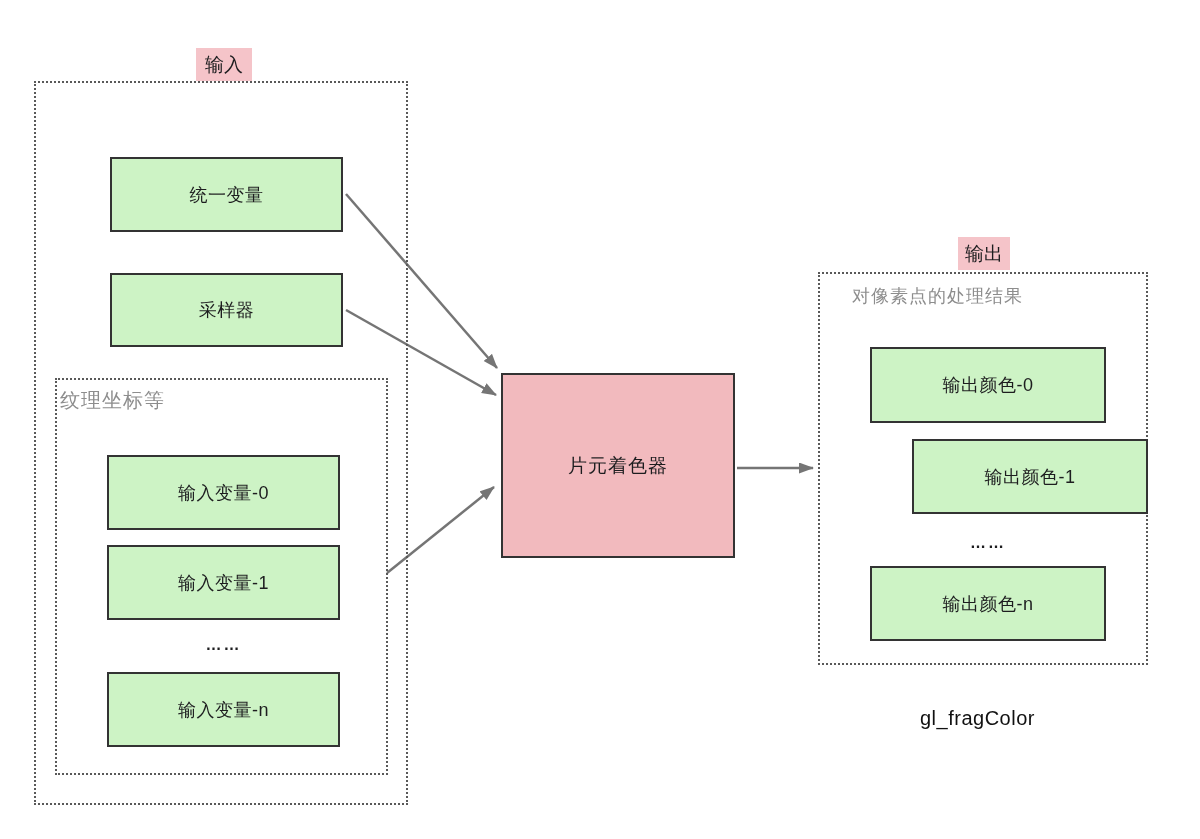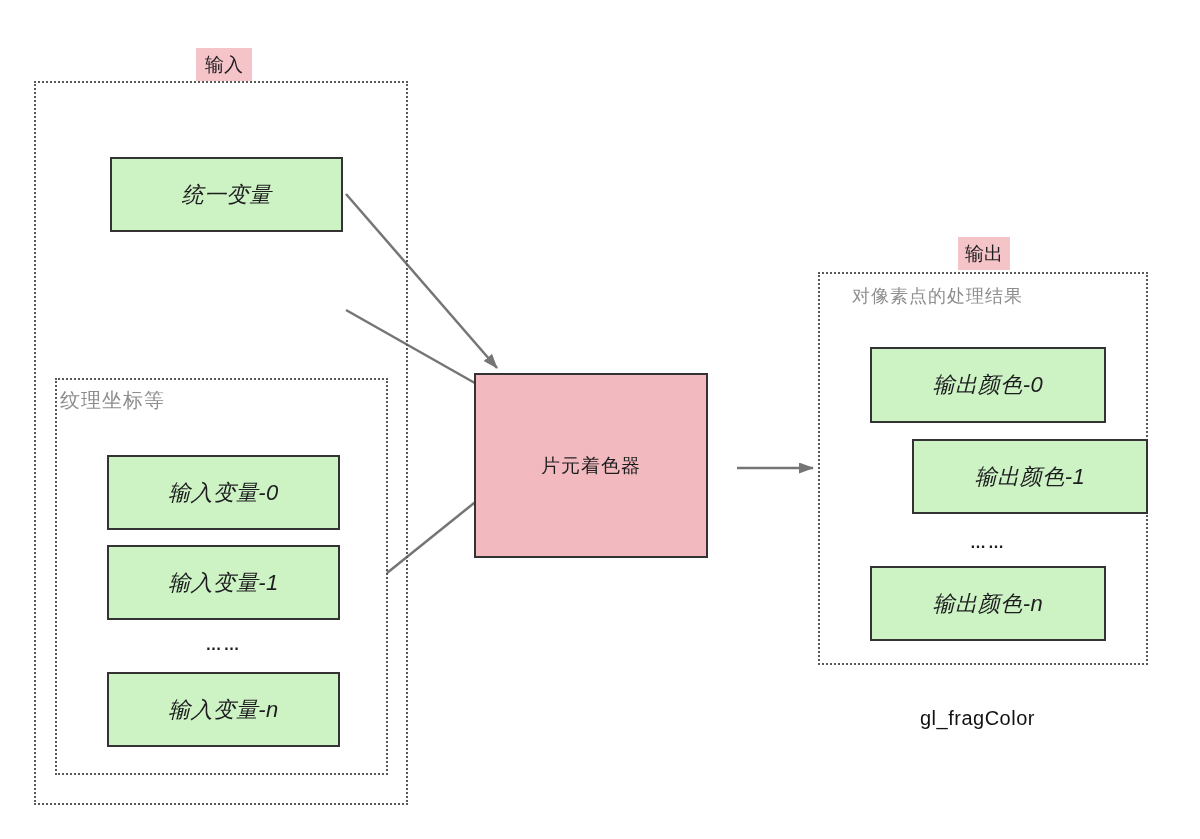--- a/index.html
+++ b/index.html
@@ -10,21 +10,21 @@
   .dashed-box {
     position: absolute;
     border: 2px dotted var(--dashed, #595959);
     background: transparent;
   }
   .green-box {
     position: absolute;
     background: var(--green-fill, #cdf3c5);
     border: 2px solid var(--border-dark, #333333);
     display: flex; align-items: center; justify-content: center;
-    font-size: 22px; font-weight: 500; letter-spacing: 0.5px; font-style: italic;
+    font-size: 18px; font-weight: 500; letter-spacing: 0.5px;
   }
   .pink-box {
     position: absolute;
     background: var(--pink-fill, #f2babe);
     border: 2px solid var(--border-dark, #4a4a4a);
     display: flex; align-items: center; justify-content: center;
     font-size: 19px; font-weight: 500; letter-spacing: 1px;
   }
   .pink-label {
     position: absolute;
@@ -65,34 +65,35 @@
     <line x1="387" y1="573" x2="494" y2="487" stroke="#757575" stroke-width="2.5" marker-end="url(#ah)"></line>
     <line x1="737" y1="468" x2="813" y2="468" stroke="#757575" stroke-width="2.5" marker-end="url(#ah)"></line>
   </svg>
 
   <div class="pink-label" style="left:196px; top:48px; width:56px; height:33px;">输入</div>
 
   <div class="dashed-box" style="left:34px; top:81px; width:374px; height:724px;"></div>
 
   <div class="green-box" style="left:110px; top:157px; width:233px; height:75px;">统一变量</div>
 
+  <div class="green-box" style="left:110px; top:273px; width:233px; height:74px;">采样器</div>
 
   <div class="dashed-box" style="left:55px; top:378px; width:333px; height:397px;">
     <div class="gray-caption" style="left:3px; top:7px;">纹理坐标等</div>
   </div>
 
   <div class="green-box" style="left:107px; top:455px; width:233px; height:75px;">输入变量-0</div>
 
   <div class="green-box" style="left:107px; top:545px; width:233px; height:75px;">输入变量-1</div>
 
   <div class="ellipsis" style="left:107px; top:638px; width:233px; height:20px;">……</div>
 
   <div class="green-box" style="left:107px; top:672px; width:233px; height:75px;">输入变量-n</div>
 
-  <div class="pink-box" style="left:474px; top:373px; width:234px; height:185px;">片元着色器</div>
+  <div class="pink-box" style="left:501px; top:373px; width:234px; height:185px;">片元着色器</div>
 
   <div class="pink-label" style="left:958px; top:237px; width:52px; height:33px;">输出</div>
 
   <div class="dashed-box" style="left:818px; top:272px; width:330px; height:393px;">
     <div class="gray-caption" style="left:23px; top:10px; font-size:18px;margin-left:9px;">对像素点的处理结果</div>
   </div>
 
   <div class="green-box" style="left:870px; top:347px; width:236px; height:76px;">输出颜色-0</div>
 
   <div class="green-box" style="left:912px; top:439px; width:236px; height:75px;">输出颜色-1</div>

